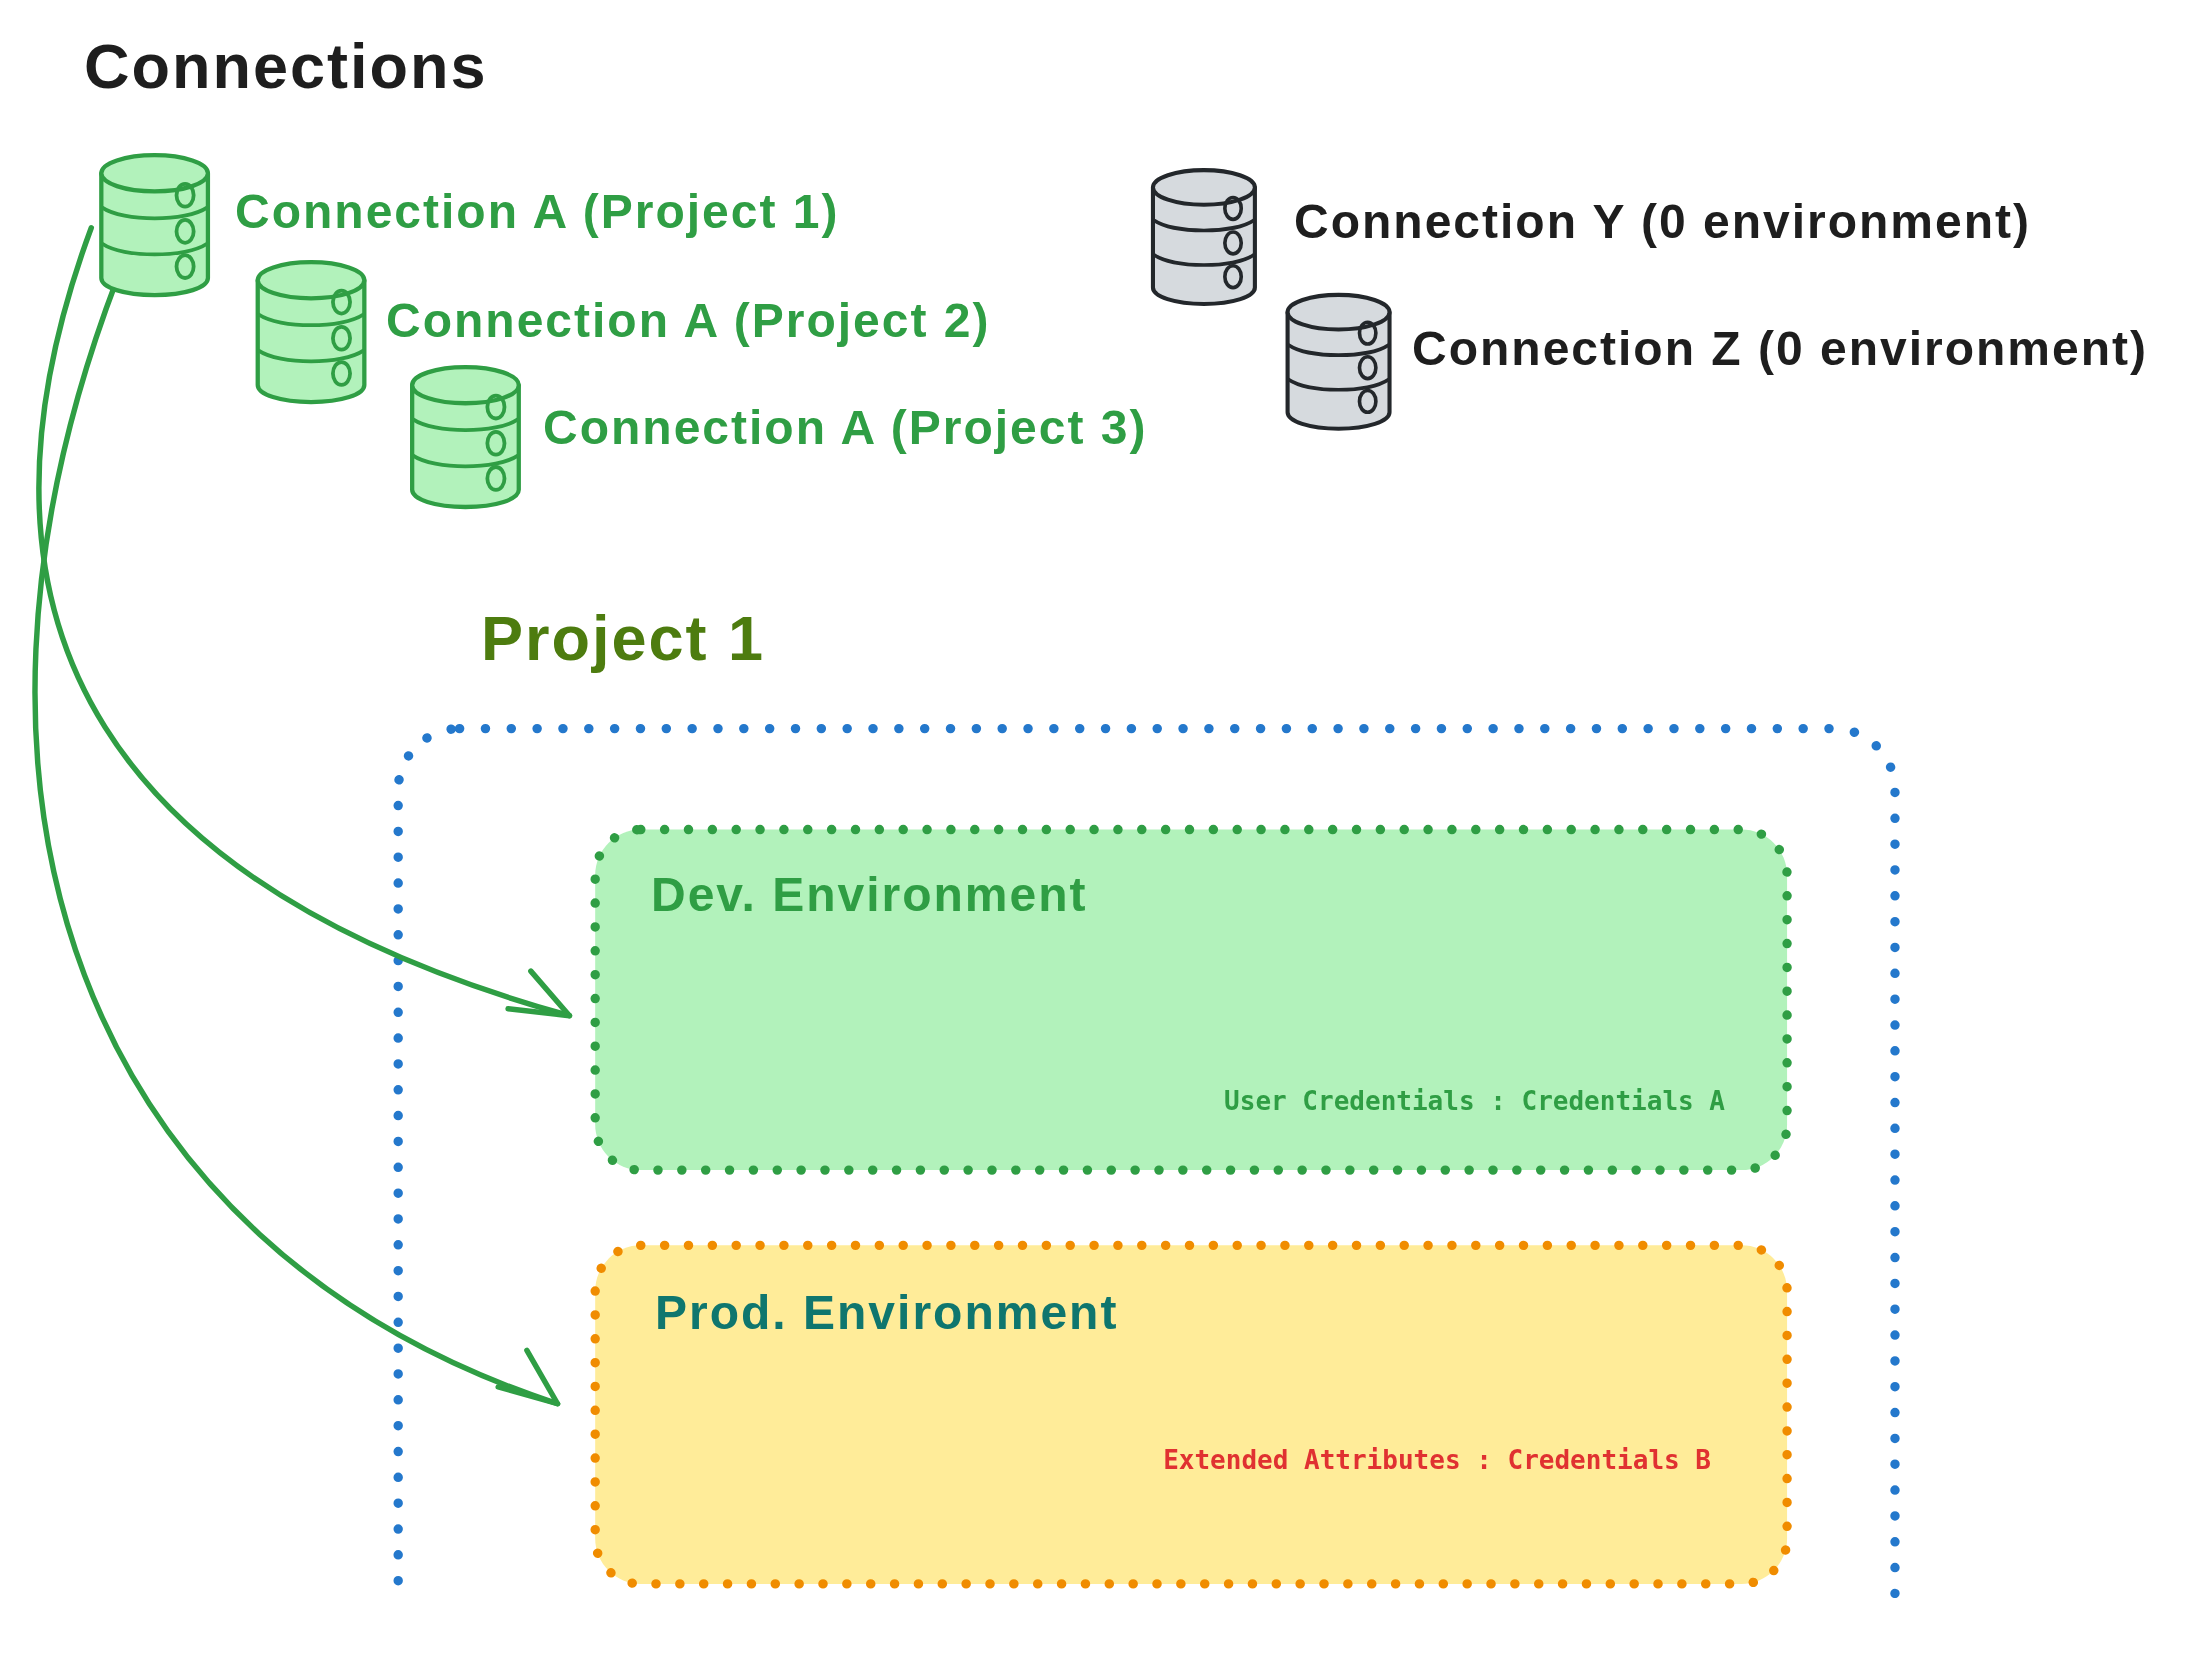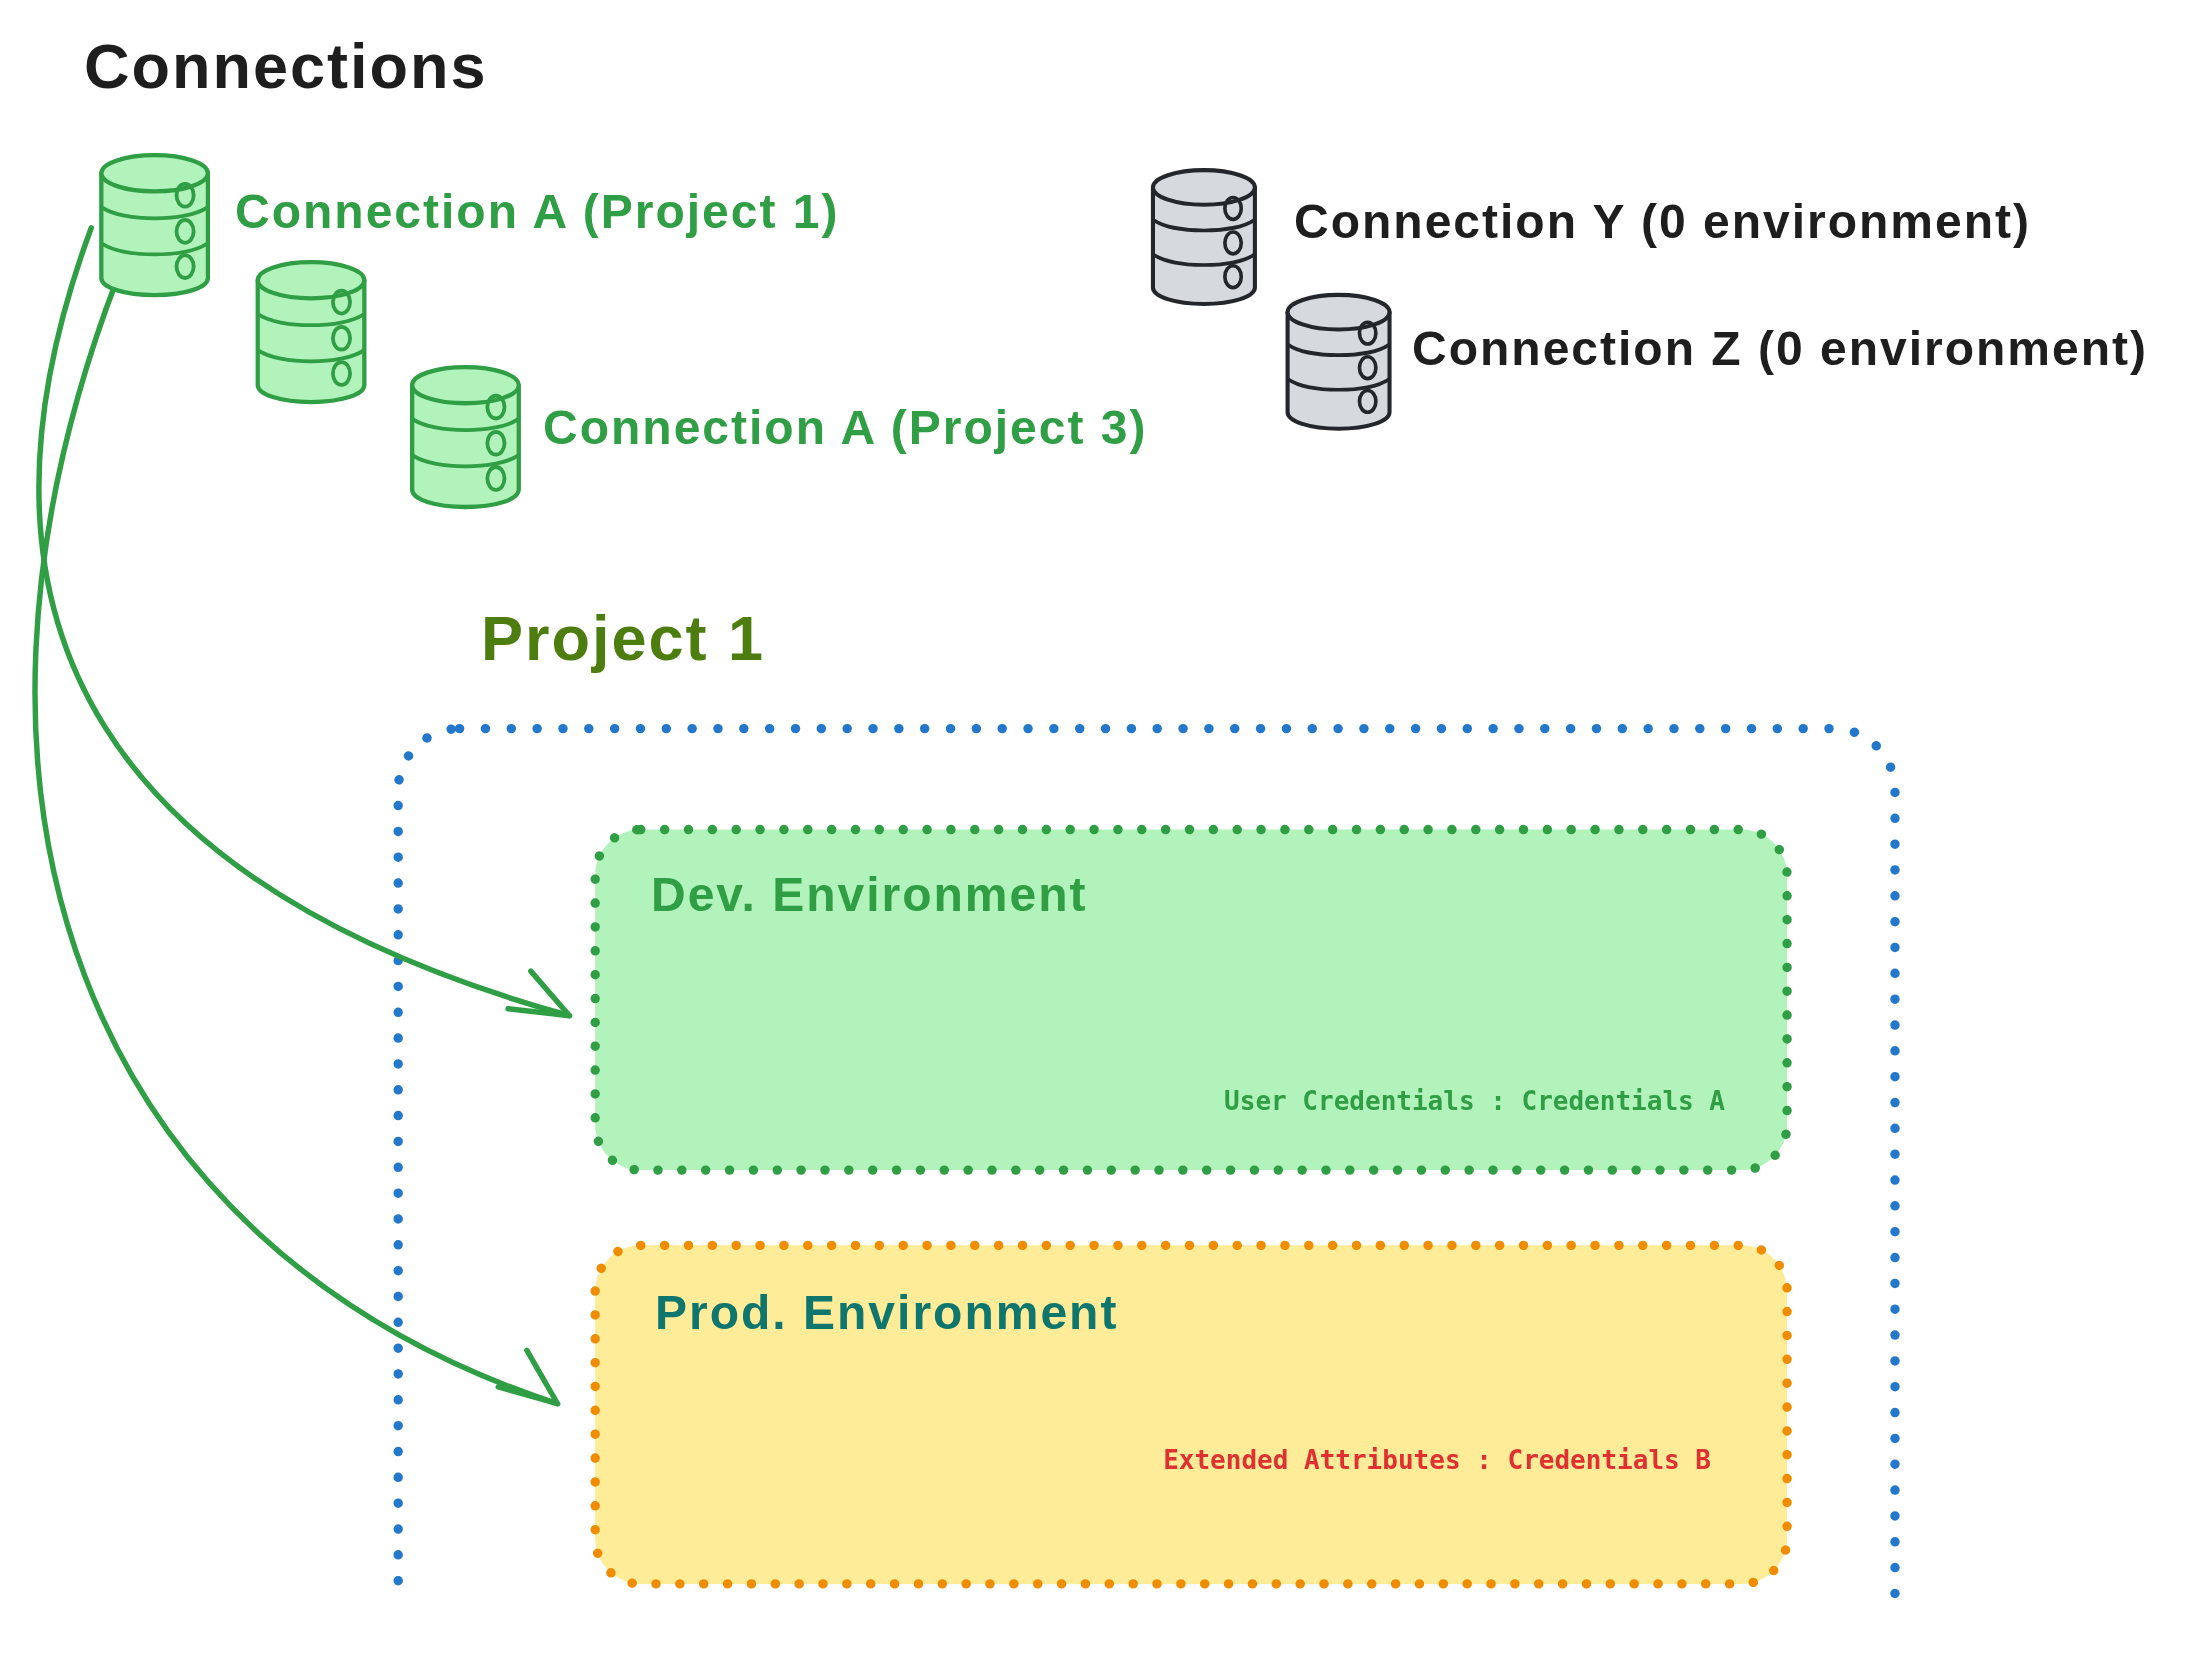--- a/index.html
+++ b/index.html
@@ -68,20 +68,21 @@
     <use href="#db-shape" x="252" y="260" width="122" height="150" class="db-green"></use>
     <use href="#db-shape" x="408" y="366" width="122" height="150" class="db-green"></use>
 
     <use href="#db-shape" x="1158" y="166" width="114" height="146" class="db-gray"></use>
     <use href="#db-shape" x="1294" y="292" width="114" height="146" class="db-gray"></use>
   </svg>
 
   <div class="txt hand ink fs64" style="left:84px;top:30px;">Connections</div>
 
   <div class="txt hand green fs48" style="left:235px;top:184px;">Connection A (Project 1)</div>
+  <div class="txt hand green fs48" style="left:386px;top:293px;">Connection A (Project 2)</div>
   <div class="txt hand green fs48" style="left:543px;top:400px;">Connection A (Project 3)</div>
 
   <div class="txt hand ink fs48" style="left:1279px;top:194px;margin-left:15px;">Connection Y (0 environment)</div>
   <div class="txt hand ink fs48" style="left:1412px;top:321px;">Connection Z (0 environment)</div>
 
   <div class="txt hand blue fs64" style="left:481px;top:602px;">Project 1</div>
 
   <div class="txt hand green fs48" style="left:651px;top:867px;">Dev. Environment</div>
   <div class="txt mono green fs38 right" style="right:487px;top:1087px;">User Credentials : Credentials A</div>
 

